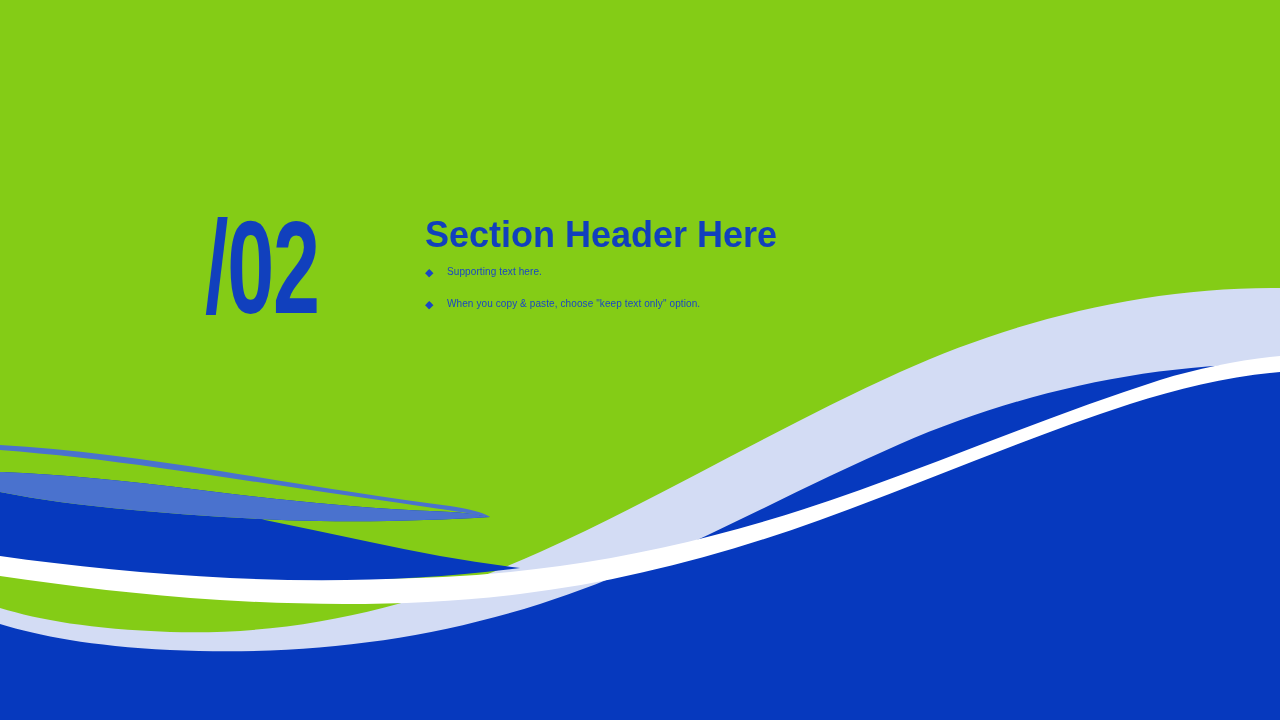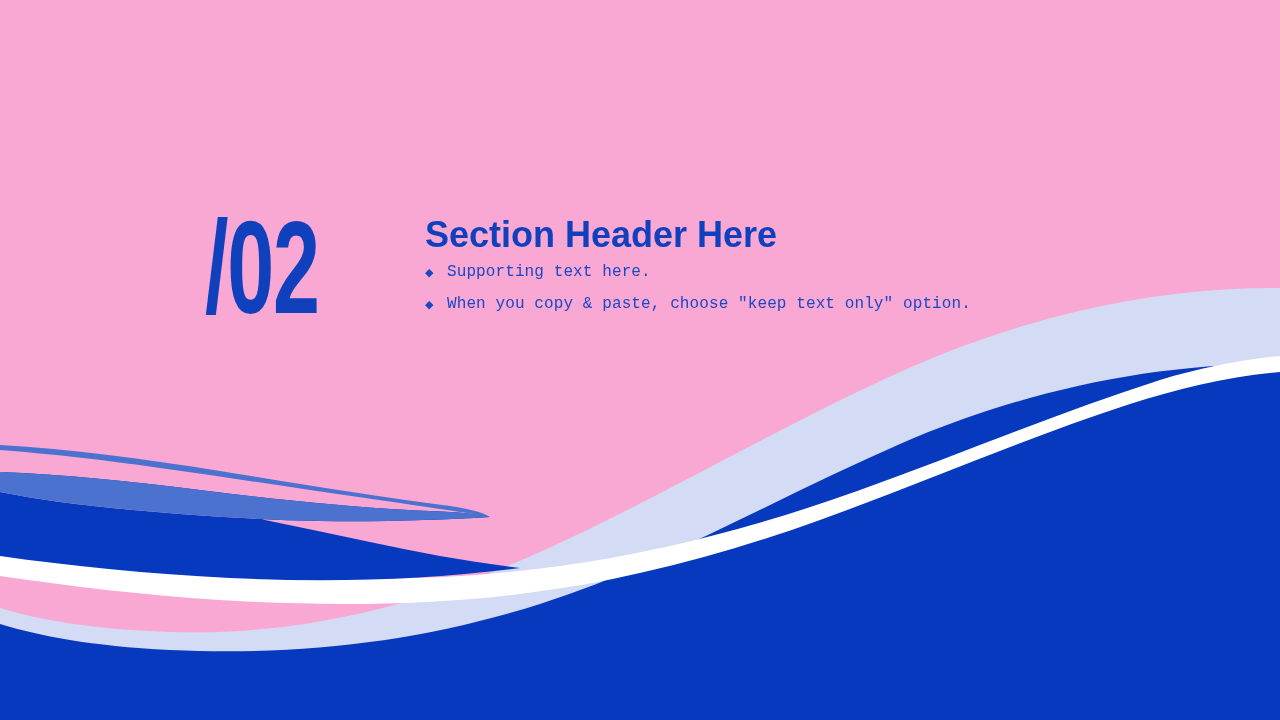--- a/index.html
+++ b/index.html
@@ -9,21 +9,21 @@
     height: 720px;
     overflow: hidden;
     background: #ffffff;
     font-family: "Liberation Sans", sans-serif;
   }
 
   #slide {
     position: relative;
     width: 1280px;
     height: 720px;
-    background: #f9a8d4;
+    background: #84cc16;
     overflow: hidden;
   }
 
   
   #wave-art {
     position: absolute;
     left: 0;
     top: 0;
     width: 1280px;
     height: 720px;
@@ -86,22 +86,22 @@
   .bullet-marker {
     color: #1a47c4;
     font-size: 11px;
     line-height: 16px;
     width: 22px;
     flex: 0 0 22px;
     display: block;
   }
 
   .bullet-text {
-    font-family: Liberation Mono, monospace;
-    font-size: 16px;
+    font-family: Liberation Sans, sans-serif;
+    font-size: 10px;
     line-height: 16px;
     color: #1a47c4;
     white-space: nowrap;
     letter-spacing: 0.1px;
   }
 </style>
 </head>
 <body>
 
 <div id="slide">

